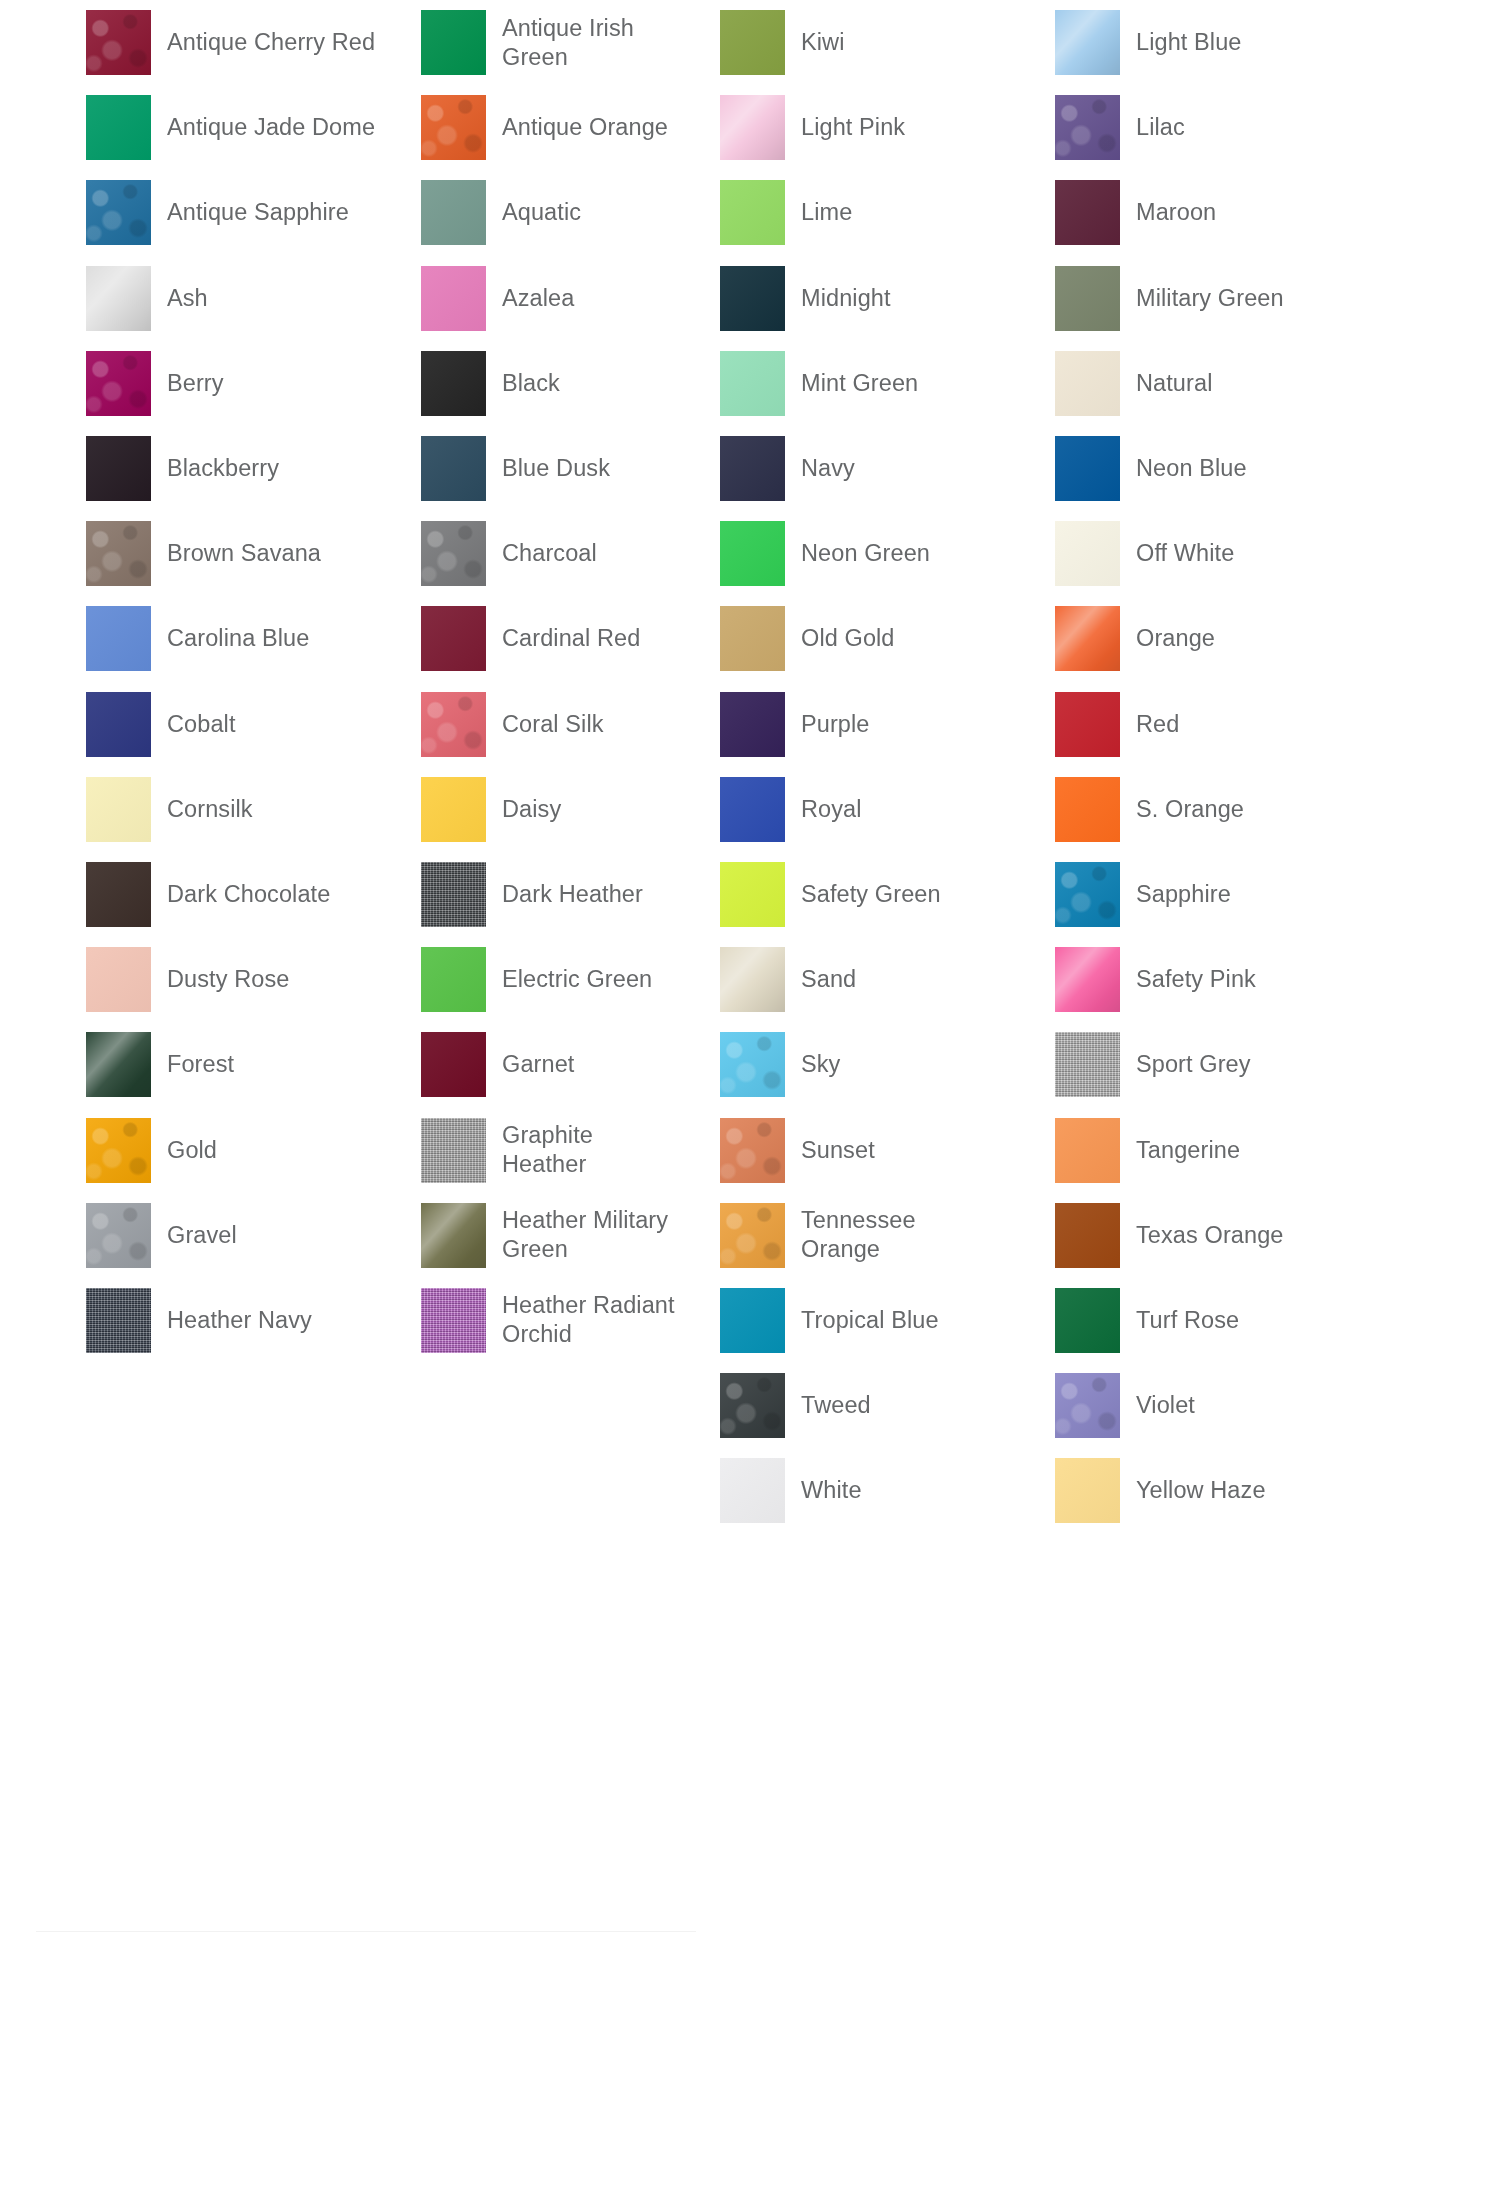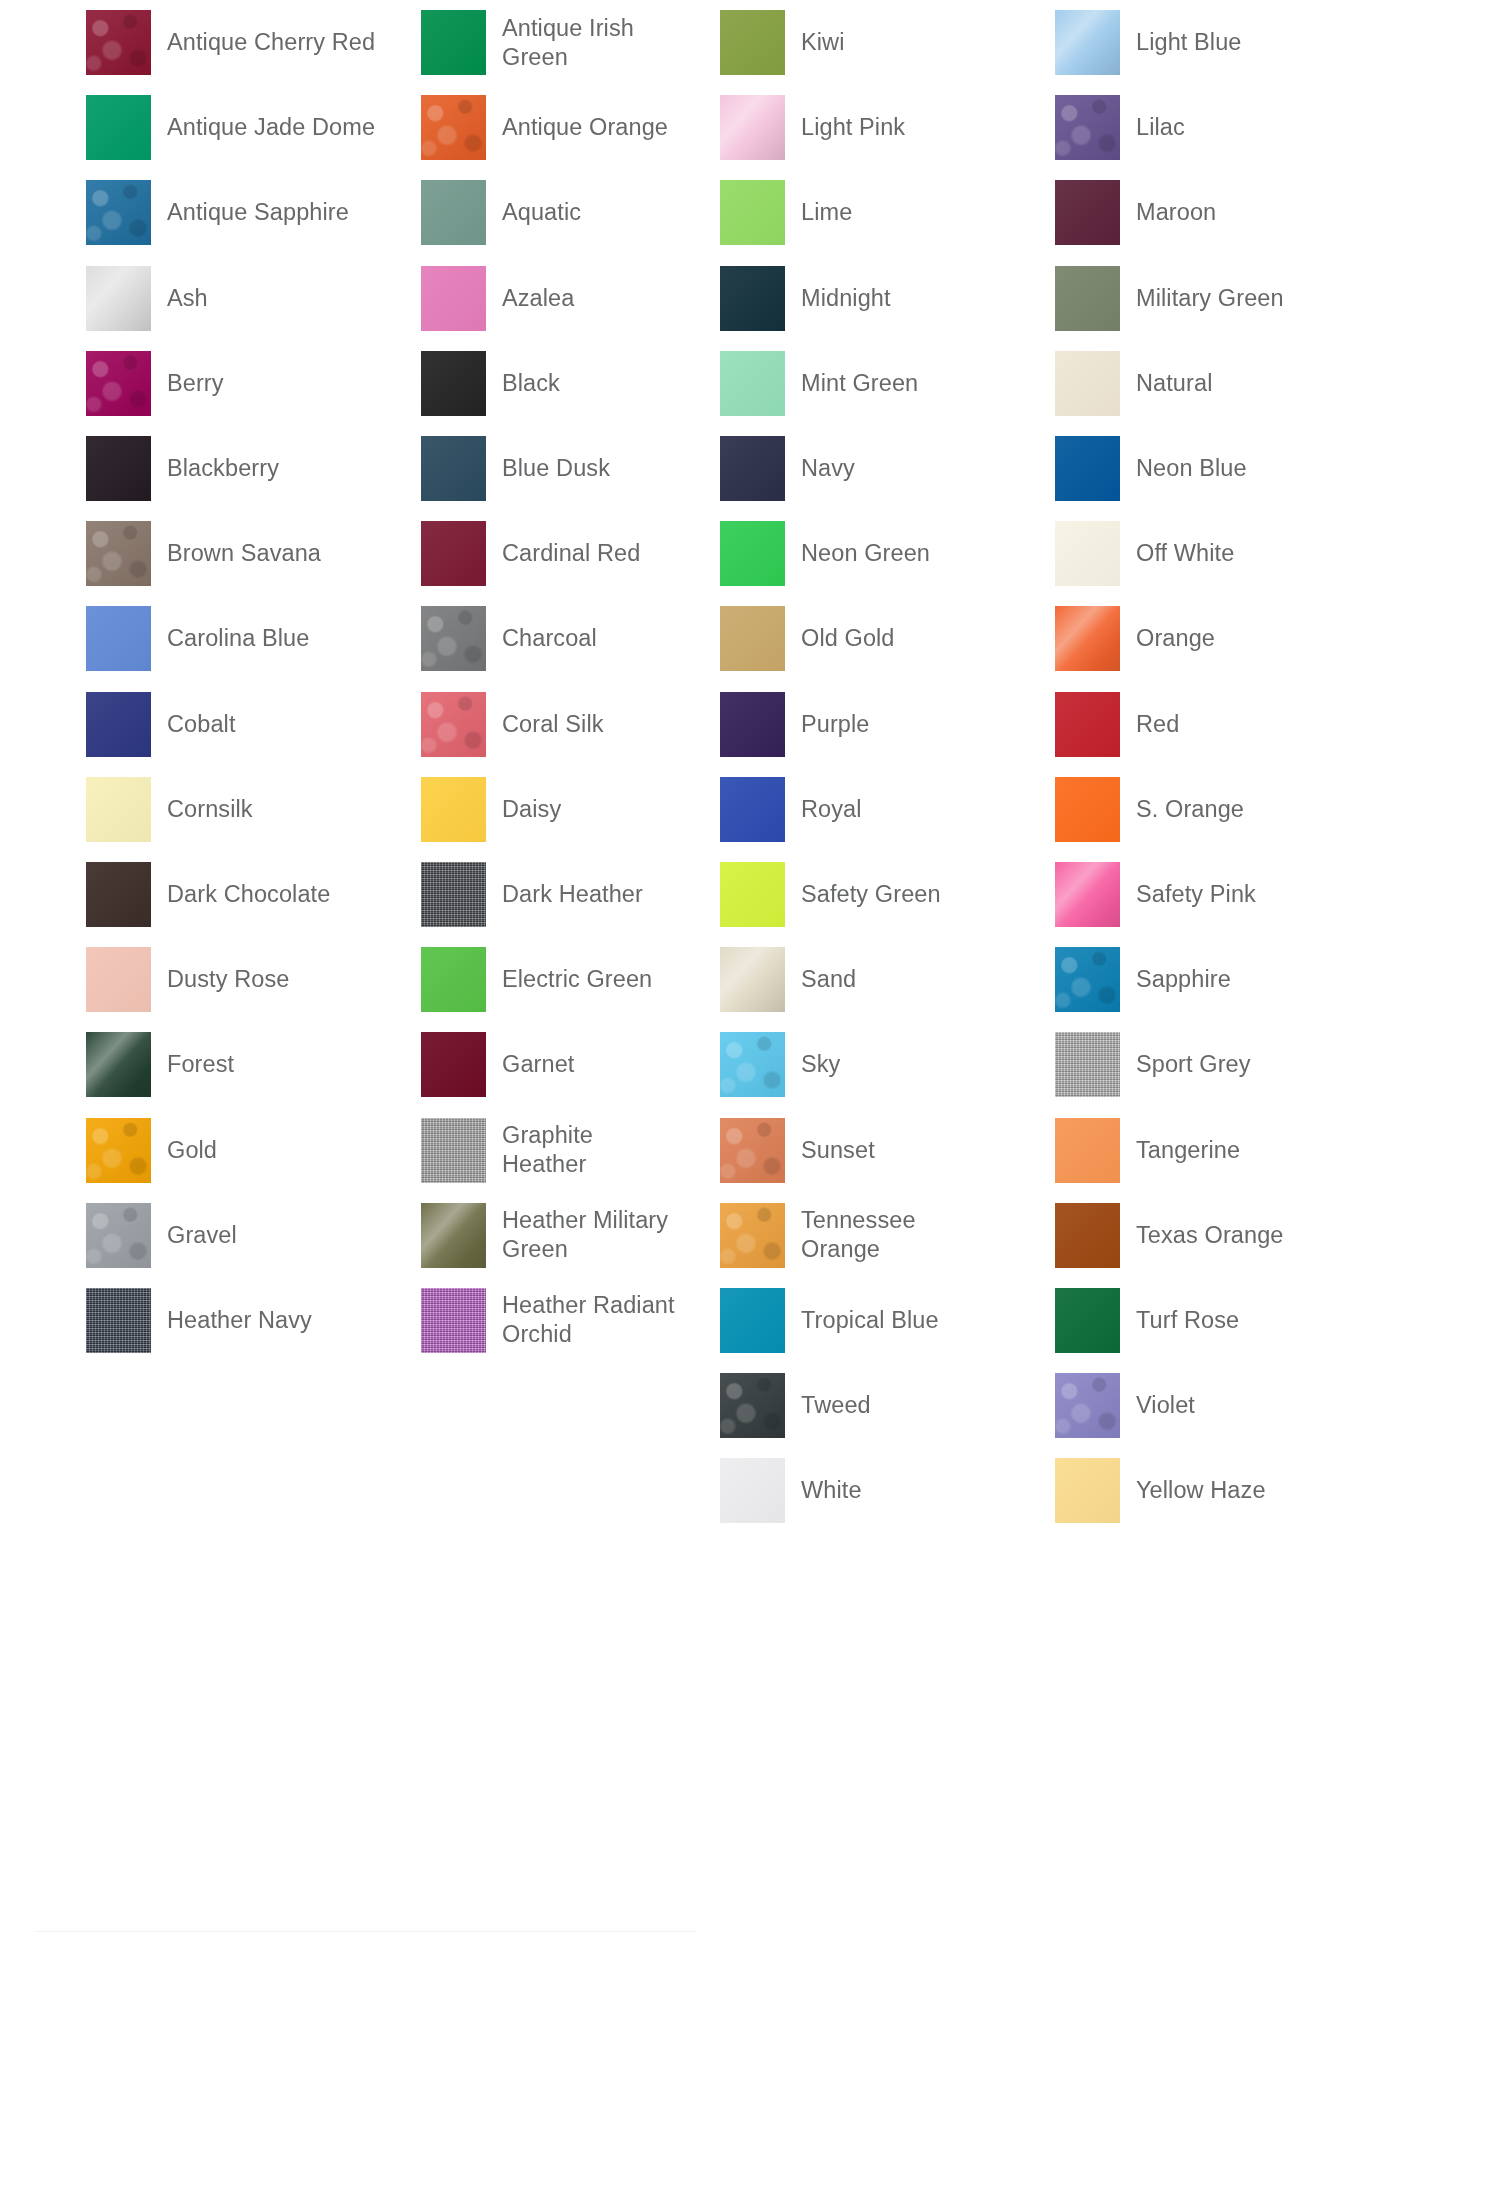--- a/index.html
+++ b/index.html
@@ -214,26 +214,26 @@
       </div>
       <div class="swatch-row">
         <div class="swatch tex-flat" style="background: rgb(35, 35, 35);"></div>
         <div class="swatch-label">Black</div>
       </div>
       <div class="swatch-row">
         <div class="swatch tex-flat" style="background: rgb(43, 74, 94);"></div>
         <div class="swatch-label">Blue Dusk</div>
       </div>
       <div class="swatch-row">
+        <div class="swatch tex-mottle" style="background: rgb(119, 120, 122);"></div>
+        <div class="swatch-label">Charcoal</div>
+      </div>
+      <div class="swatch-row">
         <div class="swatch tex-flat" style="background: rgb(123, 26, 50);"></div>
         <div class="swatch-label">Cardinal Red</div>
-      </div>
-      <div class="swatch-row">
-        <div class="swatch tex-mottle" style="background: rgb(119, 120, 122);"></div>
-        <div class="swatch-label">Charcoal</div>
       </div>
       <div class="swatch-row">
         <div class="swatch tex-mottle" style="background: rgb(228, 99, 110);"></div>
         <div class="swatch-label">Coral Silk</div>
       </div>
       <div class="swatch-row">
         <div class="swatch tex-flat" style="background: rgb(253, 207, 65);"></div>
         <div class="swatch-label">Daisy</div>
       </div>
       <div class="swatch-row">
@@ -377,28 +377,28 @@
       </div>
       <div class="swatch-row">
         <div class="swatch tex-flat" style="background: rgb(195, 32, 43);"></div>
         <div class="swatch-label">Red</div>
       </div>
       <div class="swatch-row">
         <div class="swatch tex-flat" style="background: rgb(252, 107, 28);"></div>
         <div class="swatch-label">S. Orange</div>
       </div>
       <div class="swatch-row">
+        <div class="swatch tex-mottle" style="background: rgb(9, 128, 181);"></div>
+        <div class="swatch-label">Sapphire</div>
+      </div>
+      <div class="swatch-row">
         <div class="swatch tex-sheen" style="background: rgb(247, 91, 160);"></div>
         <div class="swatch-label">Safety Pink</div>
       </div>
       <div class="swatch-row">
-        <div class="swatch tex-mottle" style="background: rgb(9, 128, 181);"></div>
-        <div class="swatch-label">Sapphire</div>
-      </div>
-      <div class="swatch-row">
         <div class="swatch tex-heather" style="background: rgb(178, 178, 178);"></div>
         <div class="swatch-label">Sport Grey</div>
       </div>
       <div class="swatch-row">
         <div class="swatch tex-flat" style="background: rgb(247, 149, 81);"></div>
         <div class="swatch-label">Tangerine</div>
       </div>
       <div class="swatch-row">
         <div class="swatch tex-flat" style="background: rgb(156, 71, 17);"></div>
         <div class="swatch-label">Texas Orange</div>

